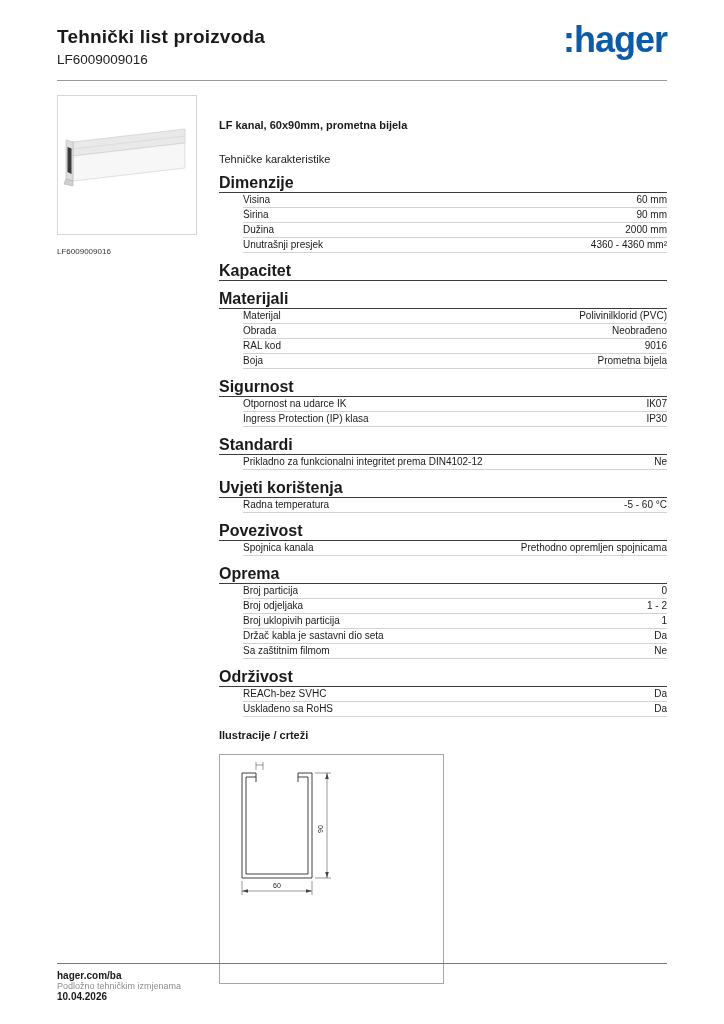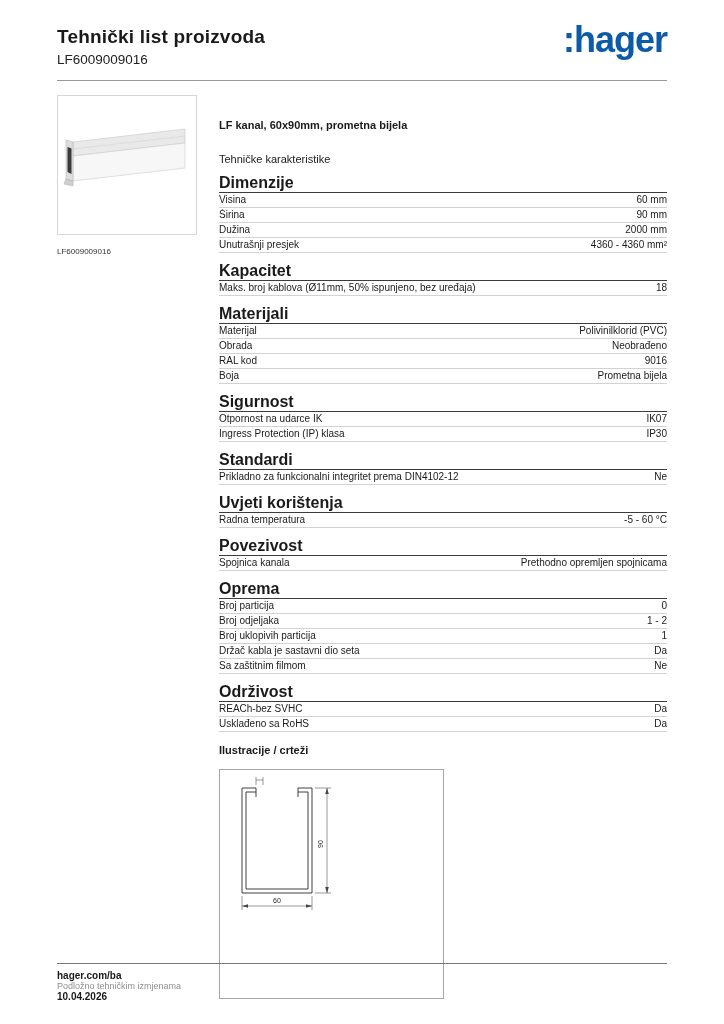--- a/index.html
+++ b/index.html
@@ -19,21 +19,21 @@
   .left-col { flex:0 0 140px; width:140px; }
   .image-box { width:140px; height:140px; border:1px solid #d6d6d6; display:flex; align-items:center; justify-content:center; background:#fff; }
   .image-caption { font-size:8px; color:#333; margin-top:12px; }
   .right-col { flex:1; min-width:0; }
 
   .product-title { font-size:11px; font-weight:bold; margin-top:24px; }
   .tech-heading { font-size:11px; font-weight:normal; margin-top:22px; }
 
   .section { margin-top:9px; }
   .section-title { font-size:16px; font-weight:bold; line-height:11px; padding:3px 0 4px 0; border-bottom:1px solid #3c3c3c; }
-  .spec-row { display:flex; justify-content:space-between; gap:10px; font-size:10px; line-height:12px; padding:1px 0 1px 0; border-bottom:1px solid #d2d2d2; }
+  .spec-row { display:flex; justify-content:space-between; gap:10px; font-size:10px; line-height:12px; padding:1px 0 1px 0; border-bottom:1px solid #d2d2d2;margin-left:24px; }
   .spec-label { text-align:left; white-space:nowrap; overflow:hidden; }
   .spec-value { text-align:right; white-space:nowrap; }
 
   .illus-heading { font-size:11px; font-weight:bold; margin-top:12px; }
   .illus-box { width:225px; height:230px; border:1px solid #a6a6a6; margin-top:13px; background:#fff; }
 
   
   .footer { position:absolute; left:57px; right:57px; bottom:22px; border-top:1px solid:#777; border-top:1px solid #777; padding-top:6px; display:flex; justify-content:space-between; align-items:baseline;flex-direction:column; }
   .footer-left, .footer-right { font-size:10px; font-weight:bold; color:#1a1a1a; }
   .footer-center { font-size:9px; color:#8f8f8f; }
@@ -95,24 +95,20 @@
               <span class="spec-label">Dužina</span>
               <span class="spec-value">2000 mm</span>
             </div>
             <div class="spec-row">
               <span class="spec-label">Unutrašnji presjek</span>
               <span class="spec-value">4360 - 4360 mm²</span>
             </div>
           </div>
           <div class="section">
             <div class="section-title">Kapacitet</div>
-            <div class="spec-row">
-              <span class="spec-label">Maks. broj kablova (Ø11mm, 50% ispunjeno, bez uređaja)</span>
-              <span class="spec-value">18</span>
-            </div>
           </div>
           <div class="section">
             <div class="section-title">Materijali</div>
             <div class="spec-row">
               <span class="spec-label">Materijal</span>
               <span class="spec-value">Polivinilklorid (PVC)</span>
             </div>
             <div class="spec-row">
               <span class="spec-label">Obrada</span>
               <span class="spec-value">Neobrađeno</span>

